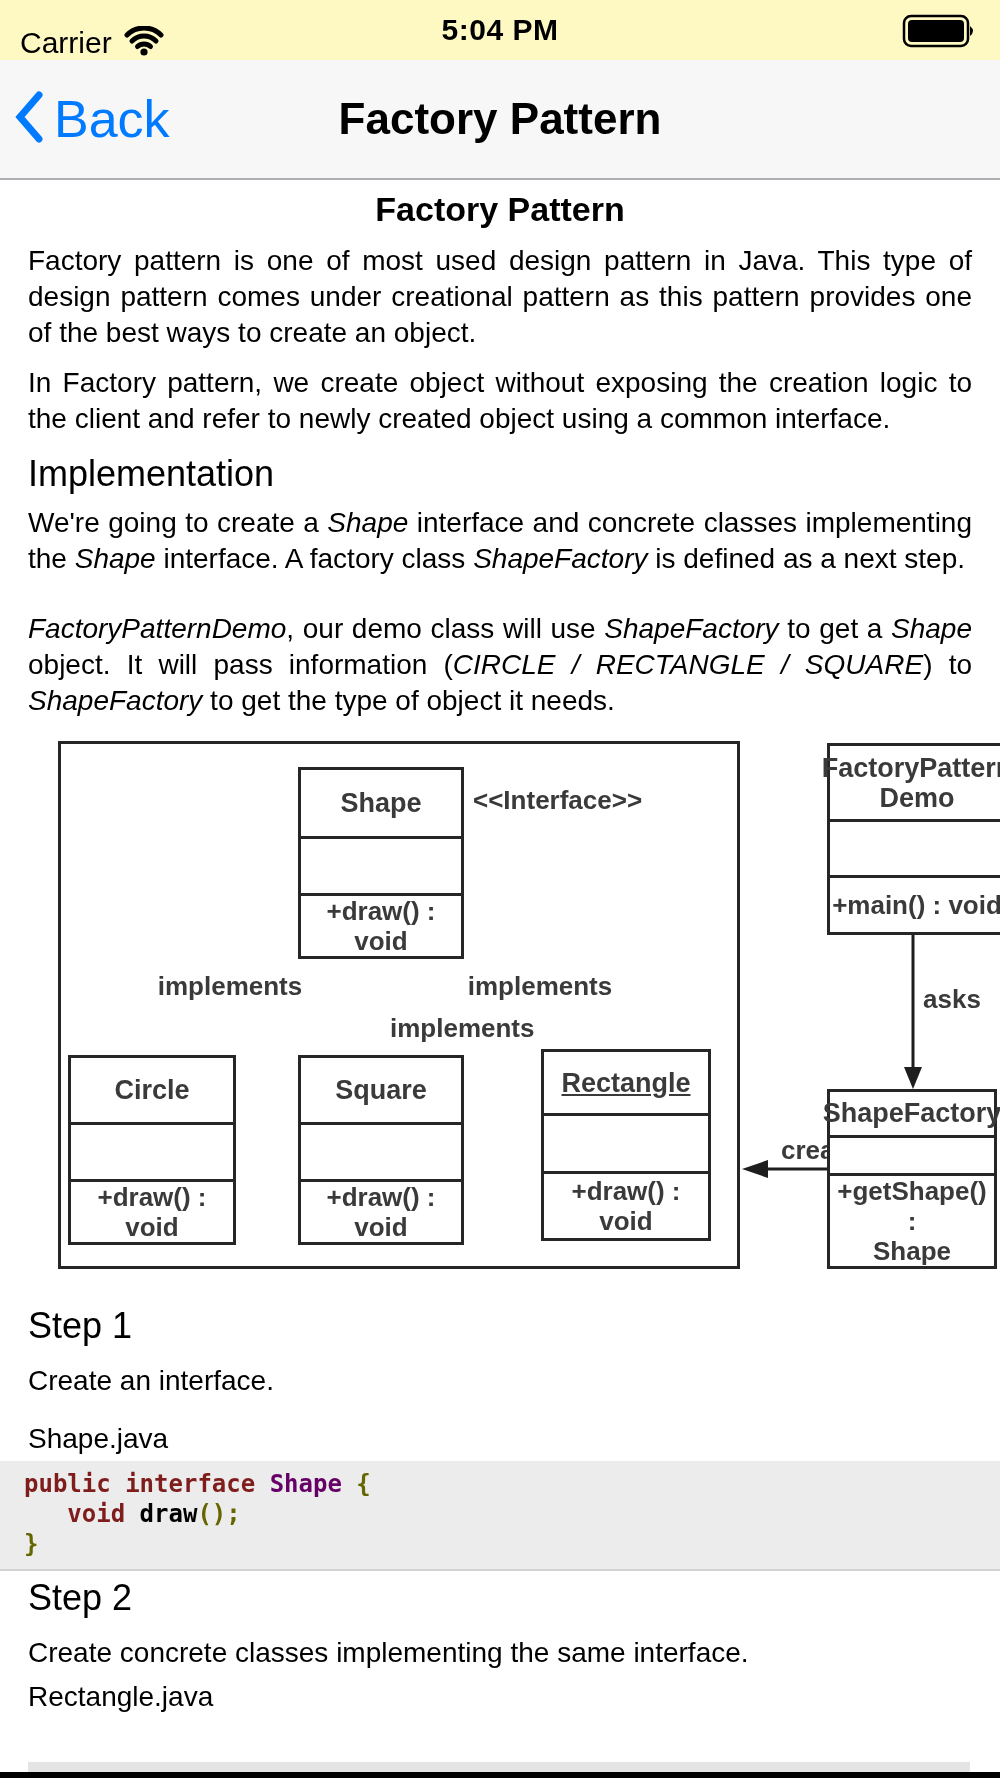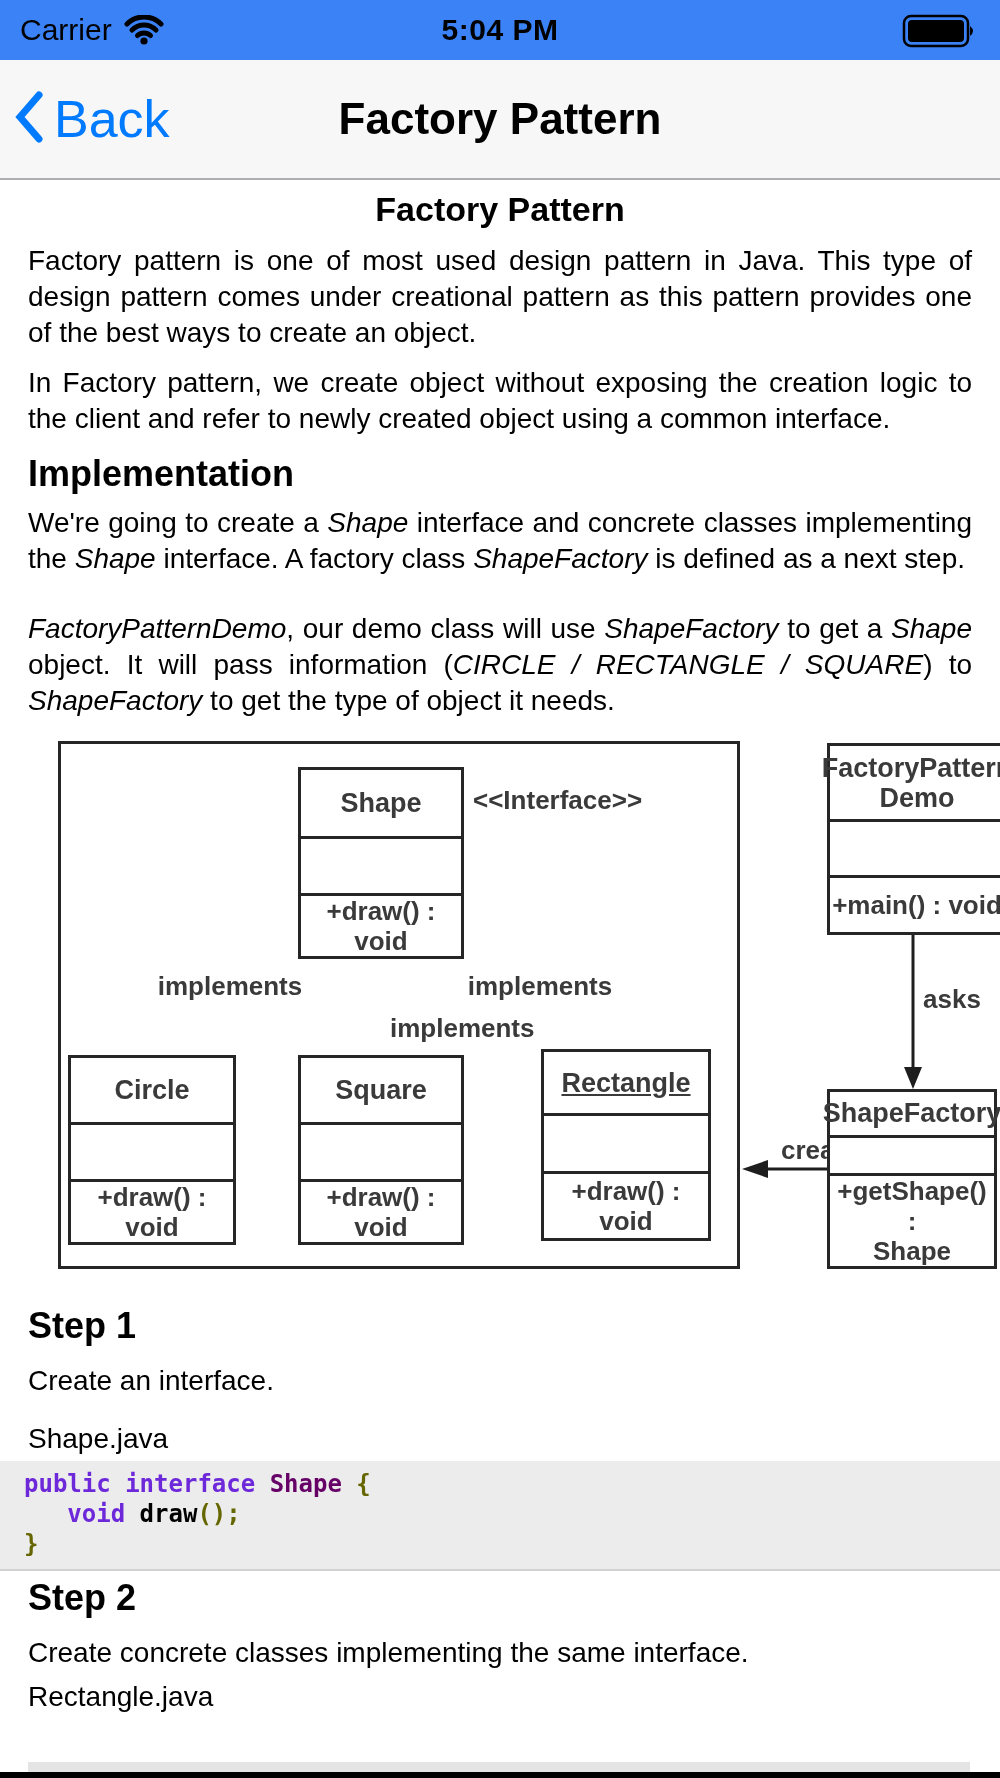--- a/index.html
+++ b/index.html
@@ -3,22 +3,22 @@
 <meta charset="utf-8">
 <style>
   html,body{margin:0;padding:0;background:#444;}
   #screen{
     position:relative;width:1000px;height:1778px;margin:0 auto;
     background:#ffffff;overflow:hidden;
     font-family:"Liberation Sans",sans-serif;color:#000;
   }
   
   .status-bar{
-    position:relative;height:60px;background:#3b82f6;
-    display:flex;align-items:center;
+    position:relative;height:60px;background:#fef9c3;
+    display:flex;align-items:flex-end;
   }
   .carrier{margin-left:20px;font-size:30px;color:#000;}
   .wifi{margin-left:12px;margin-top:4px;}
   .time{
     position:absolute;left:50%;top:50%;transform:translate(-50%,-50%);
     font-size:30px;font-weight:700;letter-spacing:.5px;
   }
   .battery{position:absolute;right:22px;top:14px;}
   
   .nav-bar{
@@ -34,37 +34,37 @@
     position:absolute;left:50%;top:50%;transform:translate(-50%,-50%);
     font-size:44px;font-weight:700;white-space:nowrap;
   }
   
   .article{padding:0 28px;}
   .article-h1{font-size:34px;font-weight:700;text-align:center;margin:10px 0 0;}
   .p{font-size:28px;line-height:36px;text-align:justify;margin:0;}
   .p em{font-style:italic;}
   .p1{margin-top:14px;}
   .p2{margin-top:14px;}
-  .h2{font-size:36px;font-weight:700;margin:16px 0 0;}
+  .h2{font-size:36px;font-weight:400;margin:16px 0 0;}
   .p3{margin-top:10px;}
   .p4{margin-top:34px;}
   .step-text{margin-top:16px;text-align:left;}
   .filename{font-size:28px;margin:24px 0 0;}
   .filename.it{}
   .filename.rm{font-style:normal;}
   
   .code-block{
     margin:6px -28px 0 -28px;padding:8px 20px 10px 24px;
     background:#ececec;border-bottom:2px solid #d2d2d2;
   }
   .code-block pre{
     margin:0;font-family:"DejaVu Sans Mono","Liberation Mono",monospace;
     font-size:24px;line-height:30px;font-weight:700;white-space:pre;color:#000;
   }
-  .tok-kwd{color:#6d28d9;}
+  .tok-kwd{color:#7f1d1d;}
   .tok-typ{color:#660066;}
   .tok-pun{color:#666600;}
   .tok-pln{color:#000000;}
   
   .diagram{position:relative;width:1000px;height:540px;margin-top:18px;background:#fff;}
   .connectors{position:absolute;left:0;top:0;pointer-events:none;}
   .uml-outer{
     position:absolute;left:30px;top:4px;width:682px;height:528px;
     border:3px solid #262626;box-sizing:border-box;background:#fff;
   }

